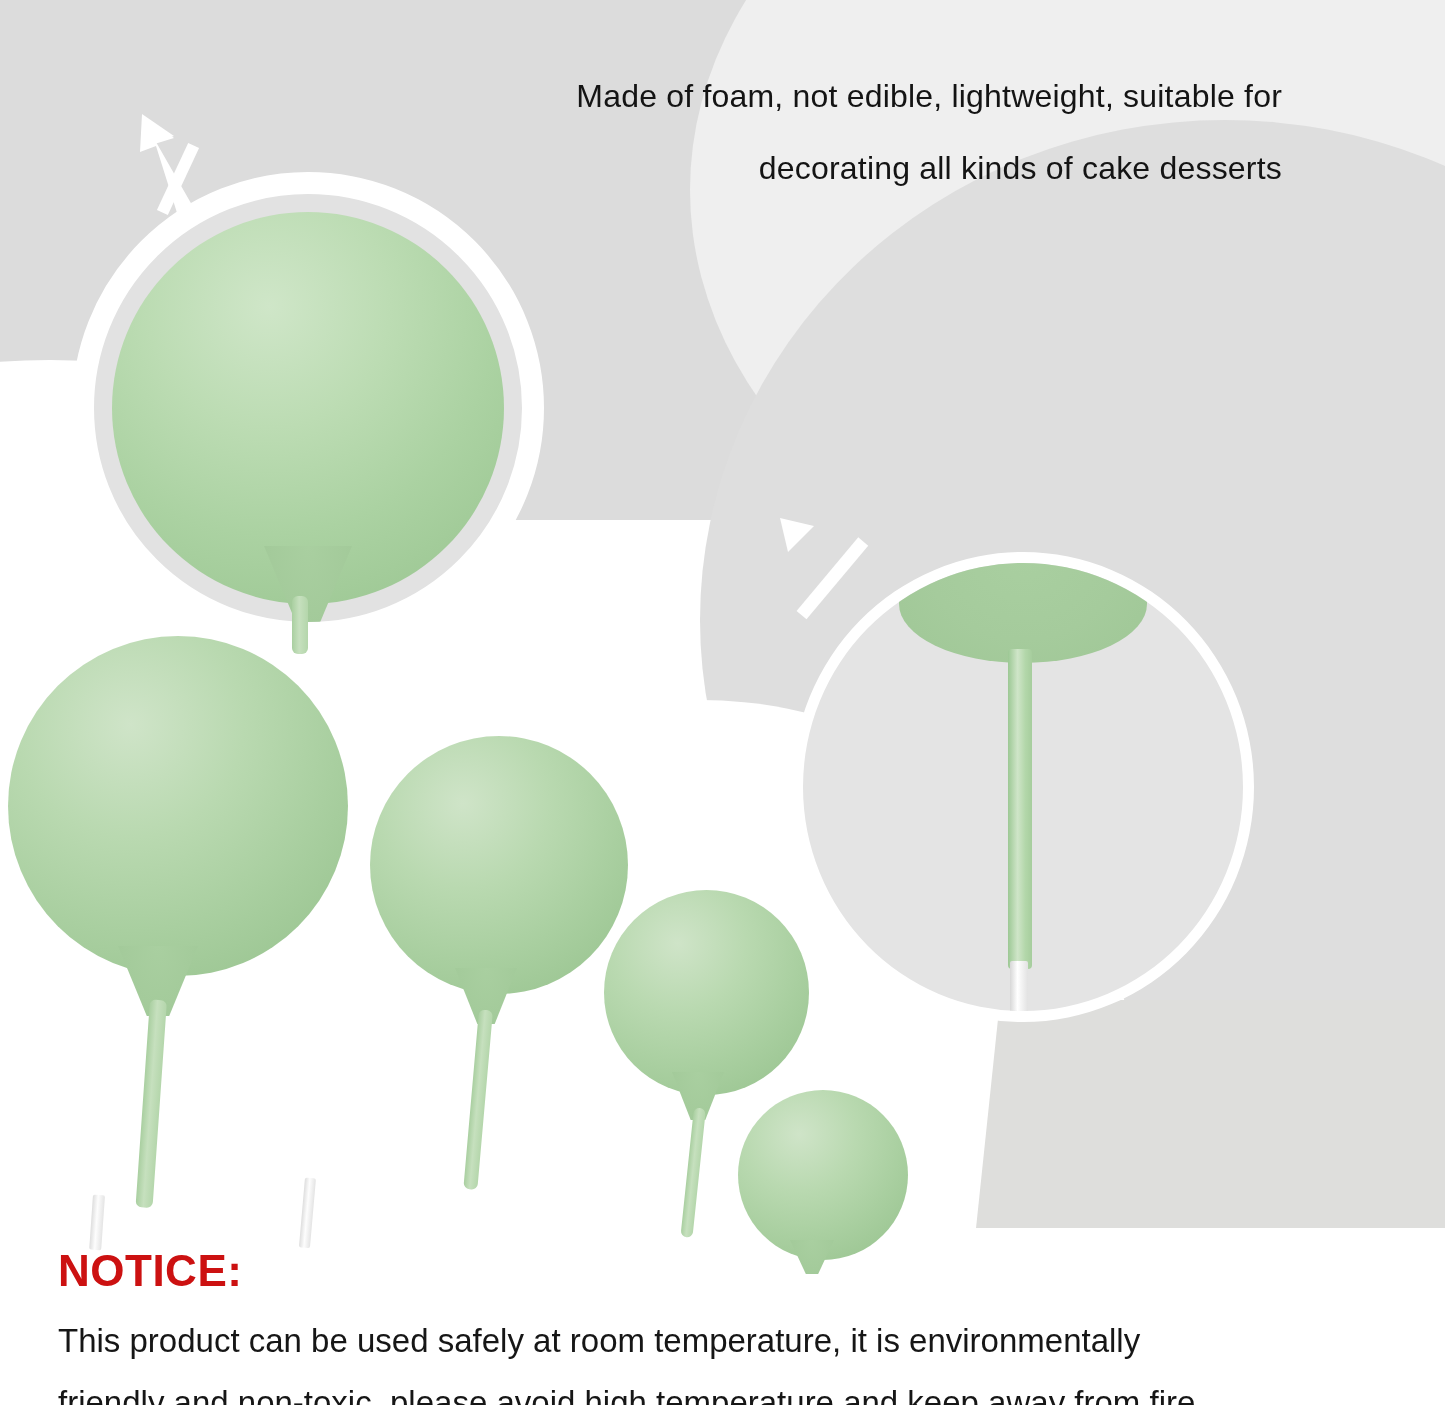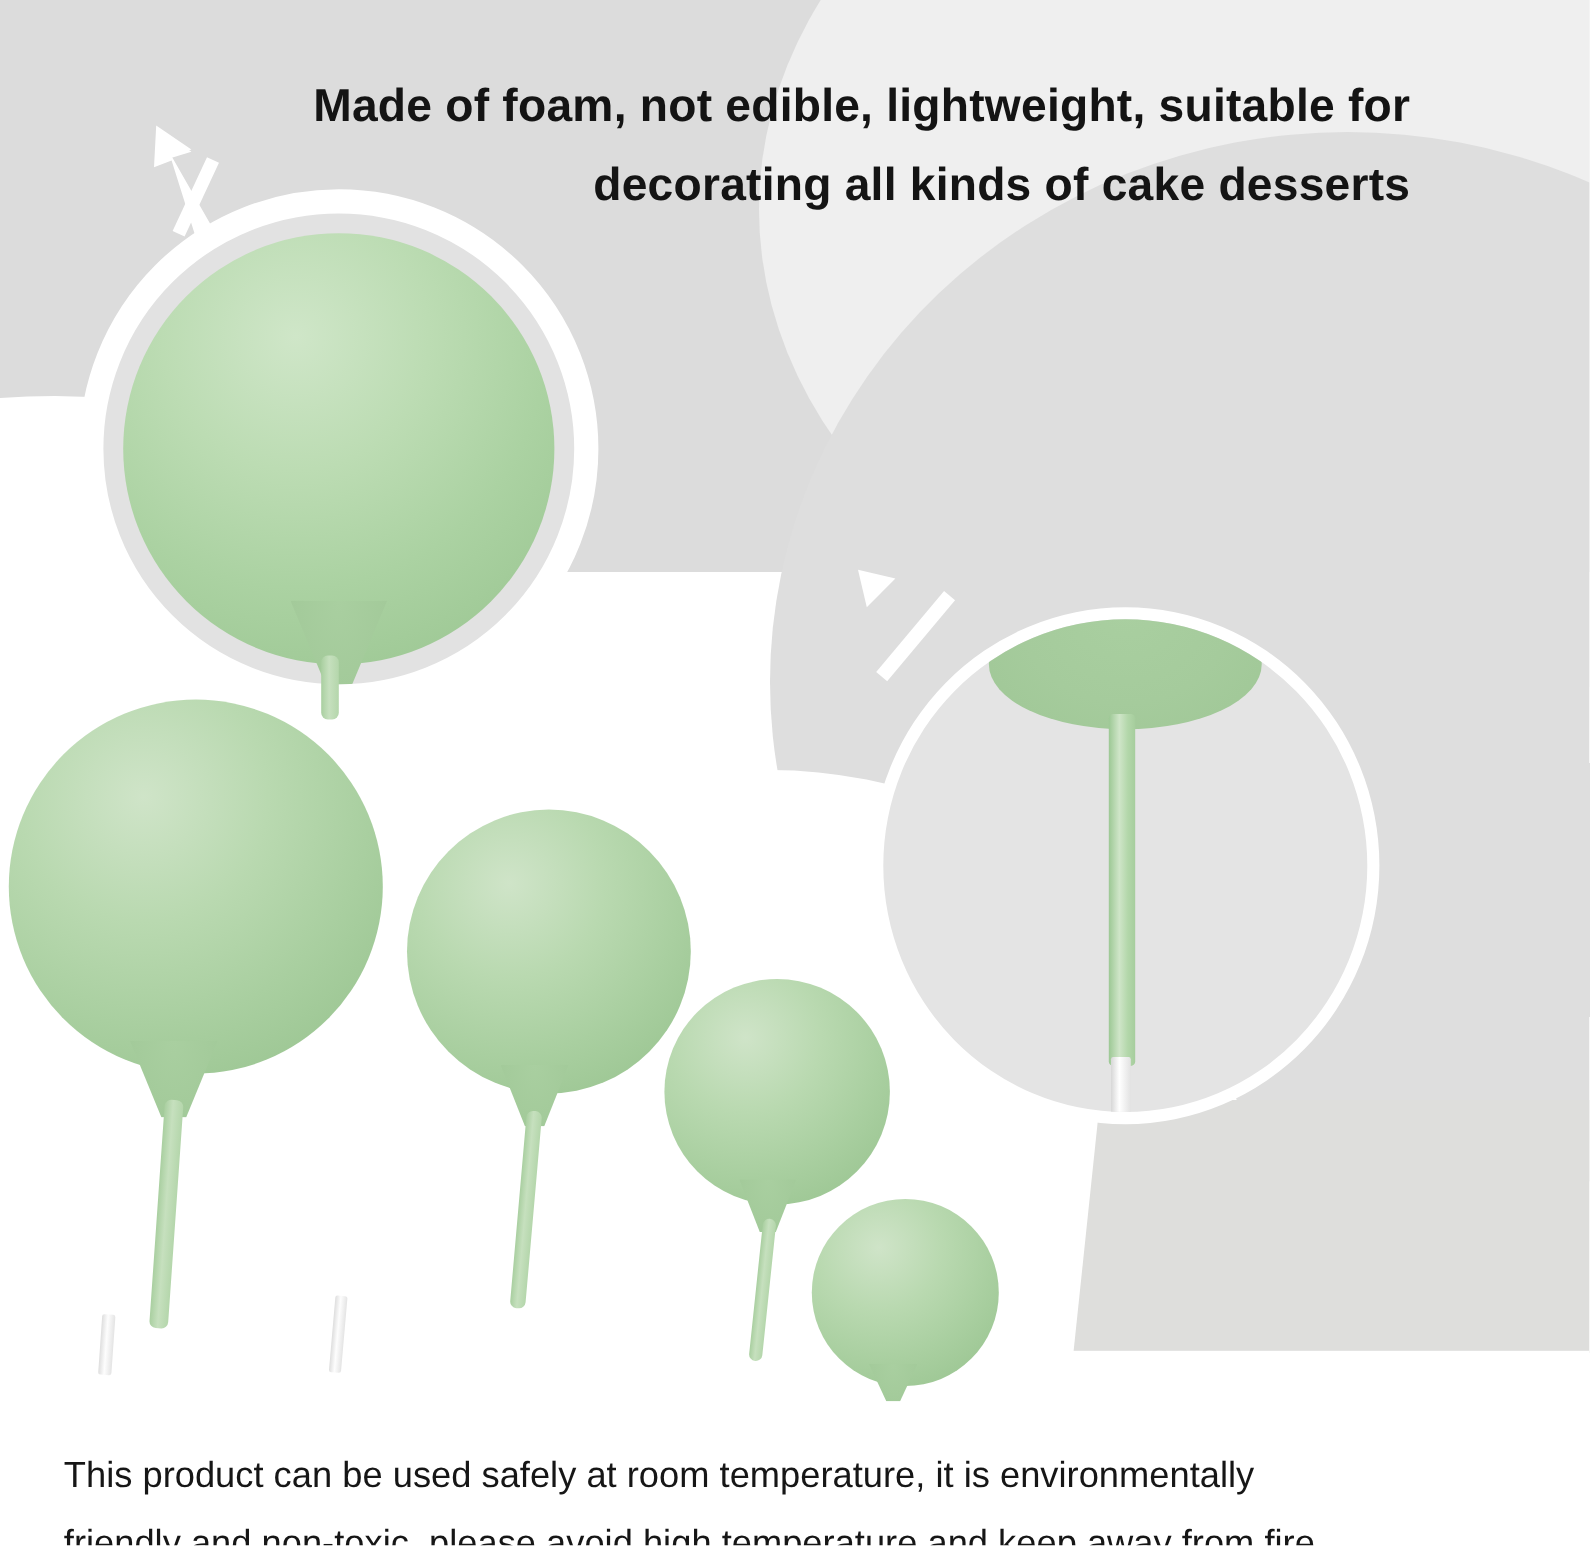--- a/index.html
+++ b/index.html
@@ -72,25 +72,25 @@
     position: absolute;
     left: 0; top: 1228px;
     width: 1445px; height: 180px;
     background: #ffffff;
   }
 
   
   .headline {
     position: absolute;
     color: #141414;
-    font-size: 42px;
+    font-size: 32px;
     line-height: 72px;
     letter-spacing: 0.2px;
     white-space: pre-line;
-    font-weight: 700;
+    font-weight: 400;
   }
   #caption-foam {
     left: 112px; top: 60px;
     width: 1170px;
     text-align: right;
   }
   #caption-wire {
     left: 586px; top: 380px;
     width: 845px;
     text-align: left;
@@ -272,17 +272,18 @@
 
   <svg class="arrow" style="left:766px; top:506px; width:140px; height:132px;" viewBox="0 0 140 132">
     <rect x="60" y="24" width="13" height="96" fill="#ffffff" transform="rotate(40 66 72)"></rect>
     <path d="M 14 12 L 48 20 L 22 46 Z" fill="#ffffff"></path>
   </svg>
 
   <div class="headline" id="caption-foam">Made of foam, not edible, lightweight, suitable for
 decorating all kinds of cake desserts</div>
 
 
+  <div class="notice-title">NOTICE:</div>
 
   <div class="notice-body">This product can be used safely at room temperature, it is environmentally
 friendly and non-toxic, please avoid high temperature and keep away from fire.</div>
 
 </div>
 
 </body></html>

